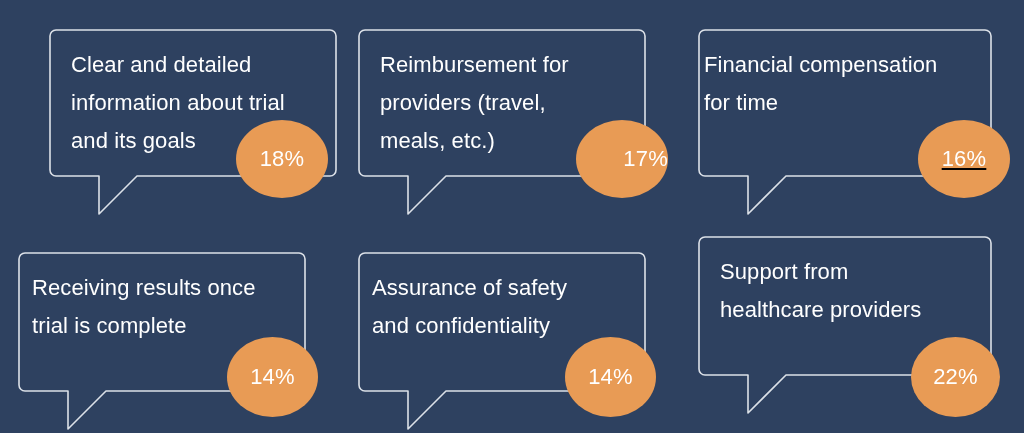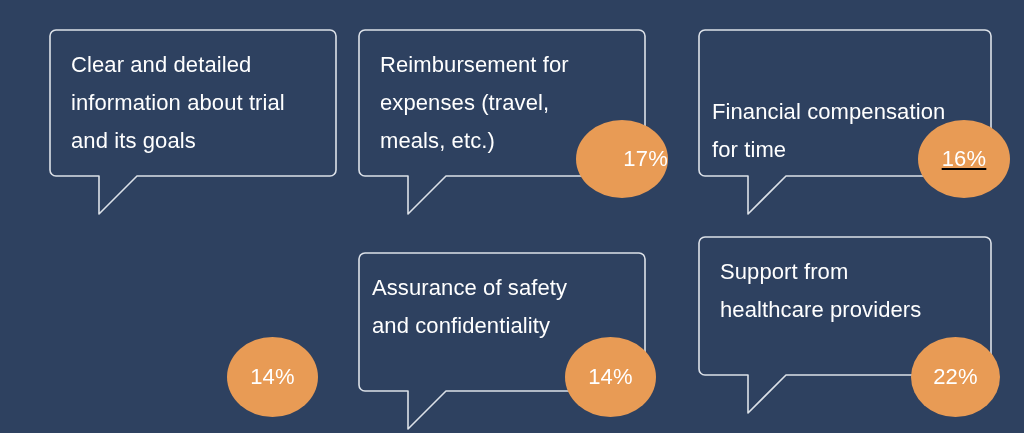--- a/index.html
+++ b/index.html
@@ -64,48 +64,60 @@
   <div class="callout" style="left:18px; top:29px; width:288px; height:148px;margin-left:31px;">
     <svg class="callout-svg" width="288" height="190" viewBox="0 0 288 190">
       <path d="M 7 1 L 281 1 A 6 6 0 0 1 287 7 L 287 141 A 6 6 0 0 1 281 147
                L 88 147 L 50 185 L 50 147 L 7 147 A 6 6 0 0 1 1 141 L 1 7
                A 6 6 0 0 1 7 1 Z" fill="none" stroke="#DCE1E8" stroke-width="1.6" stroke-linejoin="round" stroke-linecap="round"></path>
     </svg>
     <div class="callout-text" style="left:22px; top:17px; width:262px;">Clear and detailed
 information about trial
 and its goals</div>
   </div>
+  <div class="pct-bubble" style="left:236px; top:120px; width:92px; height:78px;">
+    <span class="pct-label">18%</span>
+  </div>
 
   <div class="callout" style="left:358px; top:29px; width:288px; height:148px;">
     <svg class="callout-svg" width="288" height="190" viewBox="0 0 288 190">
       <path d="M 7 1 L 281 1 A 6 6 0 0 1 287 7 L 287 141 A 6 6 0 0 1 281 147
                L 88 147 L 50 185 L 50 147 L 7 147 A 6 6 0 0 1 1 141 L 1 7
                A 6 6 0 0 1 7 1 Z" fill="none" stroke="#DCE1E8" stroke-width="1.6" stroke-linejoin="round" stroke-linecap="round"></path>
     </svg>
     <div class="callout-text" style="left:22px; top:17px; width:262px;">Reimbursement for
-expenses (travel,
+providers (travel,
 meals, etc.)</div>
   </div>
   <div class="pct-bubble" style="left:576px; top:120px; width:92px; height:78px;justify-content:flex-end;">
     <span class="pct-label">17%</span>
   </div>
 
   <div class="callout" style="left:698px; top:29px; width:294px; height:148px;">
     <svg class="callout-svg" width="294" height="190" viewBox="0 0 294 190">
       <path d="M 7 1 L 287 1 A 6 6 0 0 1 293 7 L 293 141 A 6 6 0 0 1 287 147
                L 88 147 L 50 185 L 50 147 L 7 147 A 6 6 0 0 1 1 141 L 1 7
                A 6 6 0 0 1 7 1 Z" fill="none" stroke="#DCE1E8" stroke-width="1.6" stroke-linejoin="round" stroke-linecap="round"></path>
     </svg>
-    <div class="callout-text" style="left:14px; top:17px; width:268px;margin-top:47px;">Financial compensation
+    <div class="callout-text" style="left:6px; top:17px; width:268px;">Financial compensation
 for time</div>
   </div>
   <div class="pct-bubble" style="left:918px; top:120px; width:92px; height:78px;text-decoration:underline;">
     <span class="pct-label">16%</span>
   </div>
 
+  <div class="callout" style="left:18px; top:252px; width:288px; height:140px;">
+    <svg class="callout-svg" width="288" height="182" viewBox="0 0 288 182">
+      <path d="M 7 1 L 281 1 A 6 6 0 0 1 287 7 L 287 133 A 6 6 0 0 1 281 139
+               L 88 139 L 50 177 L 50 139 L 7 139 A 6 6 0 0 1 1 133 L 1 7
+               A 6 6 0 0 1 7 1 Z" fill="none" stroke="#DCE1E8" stroke-width="1.6" stroke-linejoin="round" stroke-linecap="round"></path>
+    </svg>
+    <div class="callout-text" style="left:14px; top:17px; width:272px;">Receiving results once
+trial is complete</div>
+  </div>
   <div class="pct-bubble" style="left:227px; top:337px; width:91px; height:80px;">
     <span class="pct-label">14%</span>
   </div>
 
   <div class="callout" style="left:358px; top:252px; width:288px; height:140px;">
     <svg class="callout-svg" width="288" height="182" viewBox="0 0 288 182">
       <path d="M 7 1 L 281 1 A 6 6 0 0 1 287 7 L 287 133 A 6 6 0 0 1 281 139
                L 88 139 L 50 177 L 50 139 L 7 139 A 6 6 0 0 1 1 133 L 1 7
                A 6 6 0 0 1 7 1 Z" fill="none" stroke="#DCE1E8" stroke-width="1.6" stroke-linejoin="round" stroke-linecap="round"></path>
     </svg>

